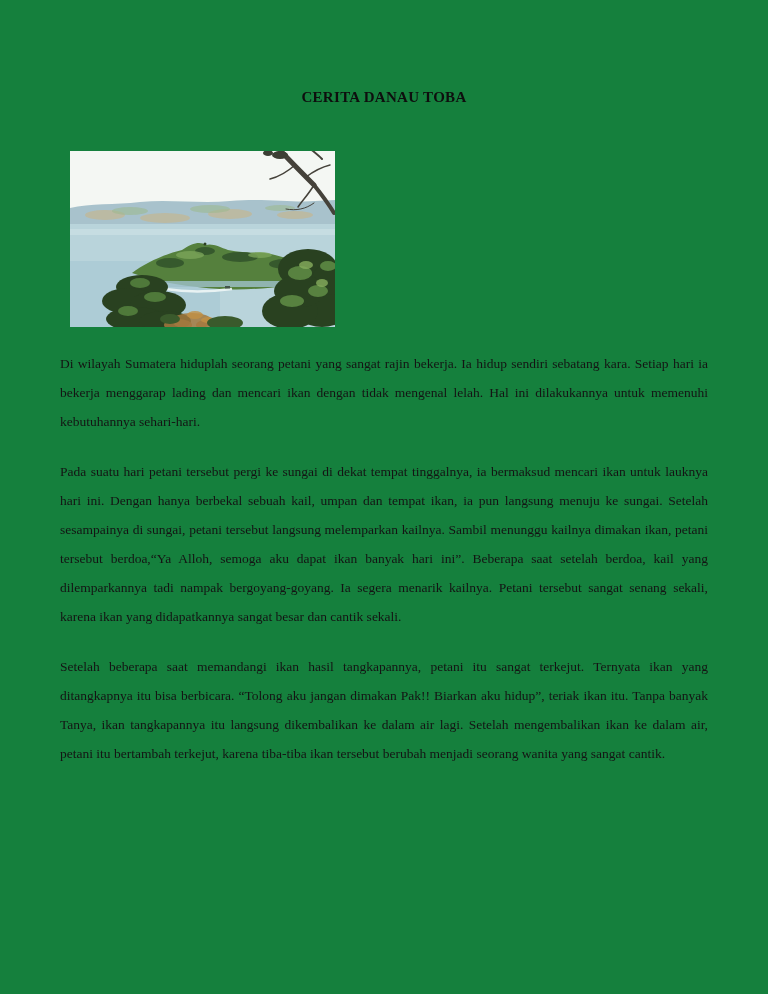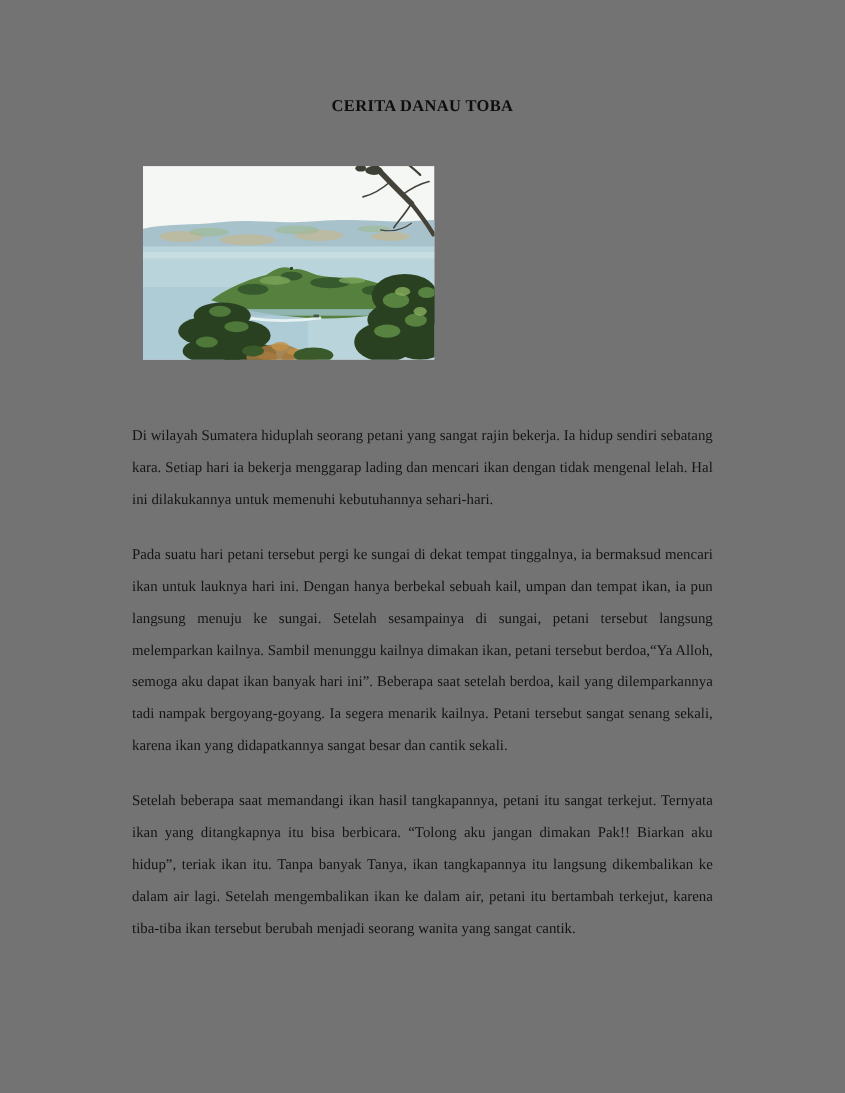--- a/index.html
+++ b/index.html
@@ -1,22 +1,22 @@
 <!DOCTYPE html>
 <html><head>
 <meta charset="utf-8">
 <style>
   html, body { margin: 0; padding: 0; background: #ffffff; }
   .page {
     width: 768px;
     height: 994px;
     margin: 0 auto;
-    background: #737373;
+    background: #15803d;
     box-sizing: border-box;
-    padding: 0 120px;
+    padding: 0 60px;
     overflow: hidden;
     font-family: "Liberation Serif", serif;
     color: #161616;
   }
   .doc-title {
     margin: 0;
     padding-top: 88px;
     font-size: 15px;
     line-height: 18px;
     font-weight: bold;
@@ -24,21 +24,21 @@
     text-align: center;
     color: #0e0e0e;
   }
   .photo-figure {
     margin: 45px 0 0 10px;
     padding: 0;
     width: 265px;
     height: 176px;
     line-height: 0;
   }
-  .text-block { margin-top: 54px; }
+  .text-block { margin-top: 22px; }
   .text-block p {
     margin: 0 0 21px 0;
     font-size: 13.5px;
     line-height: 29px;
     text-align: justify;
     color: #141414;
   }
   .text-block p:last-child { margin-bottom: 0; }
 </style>
 </head>

